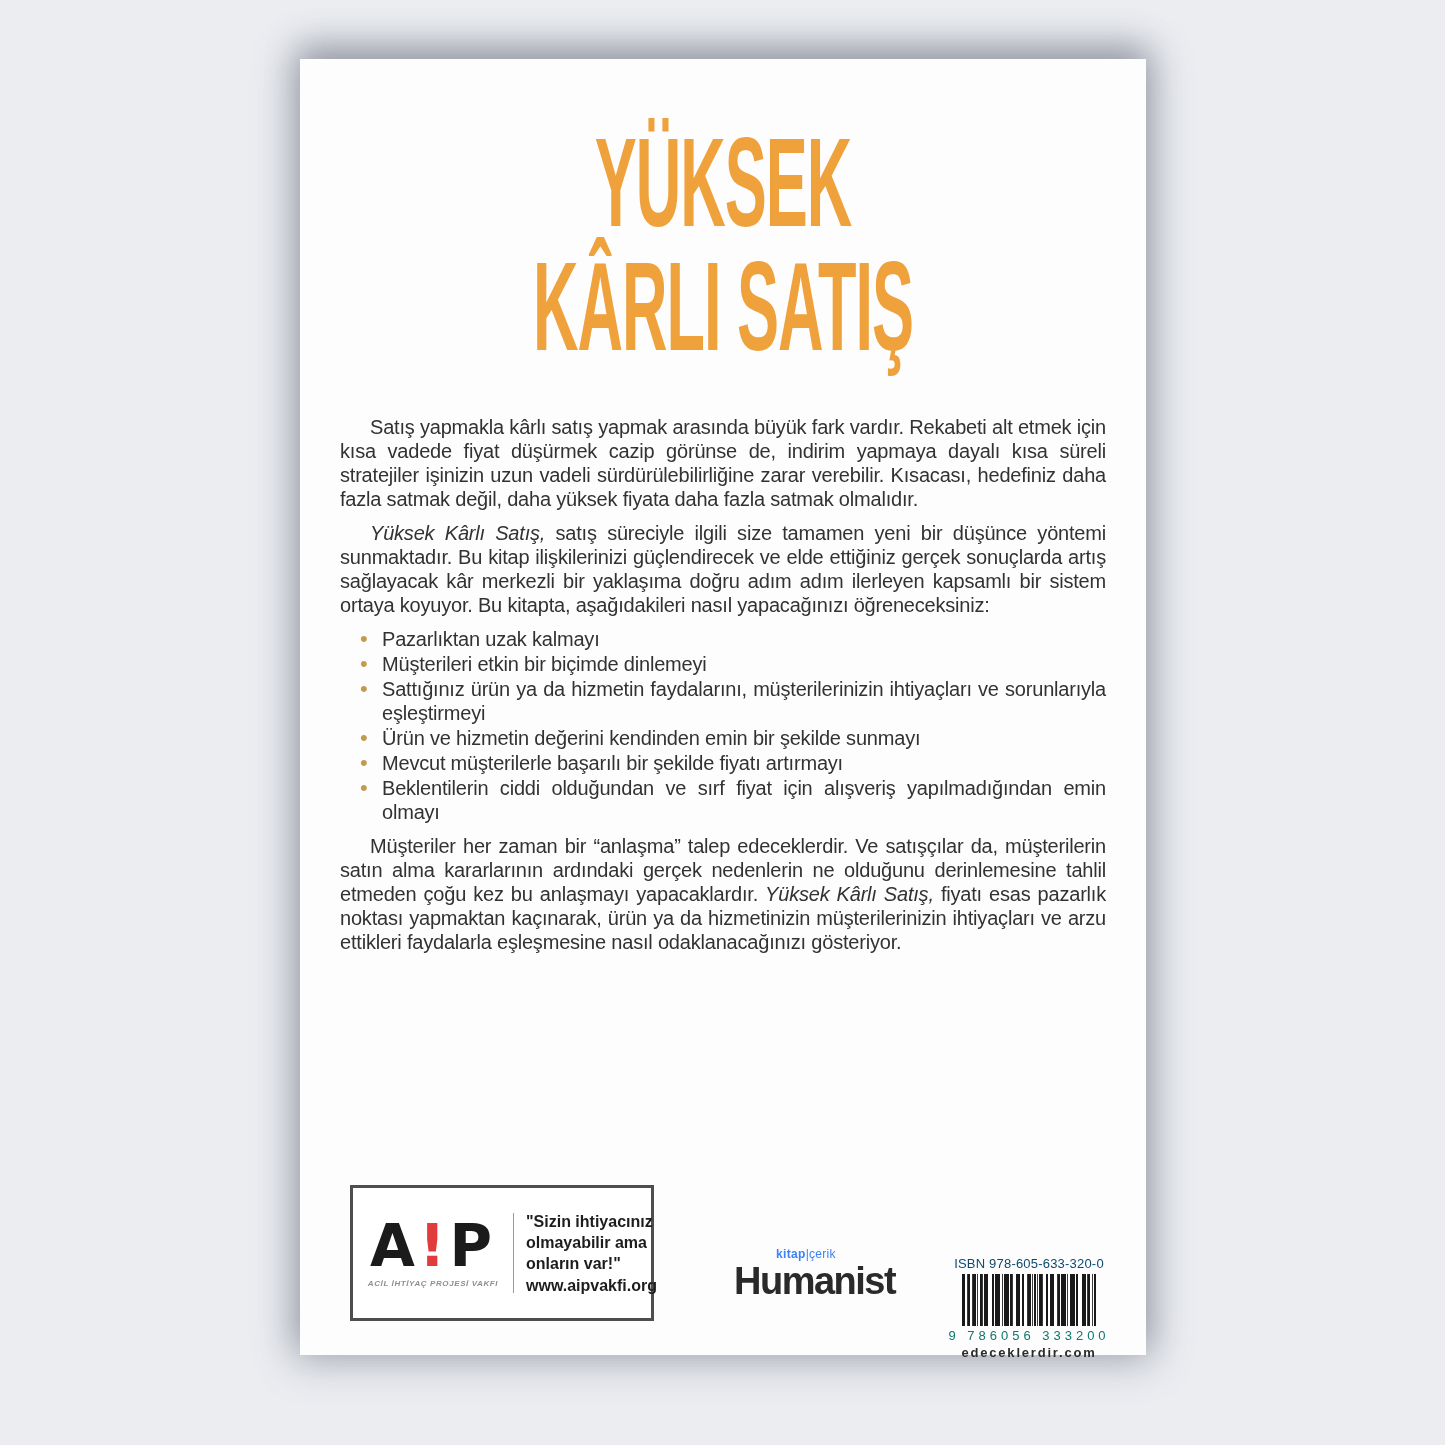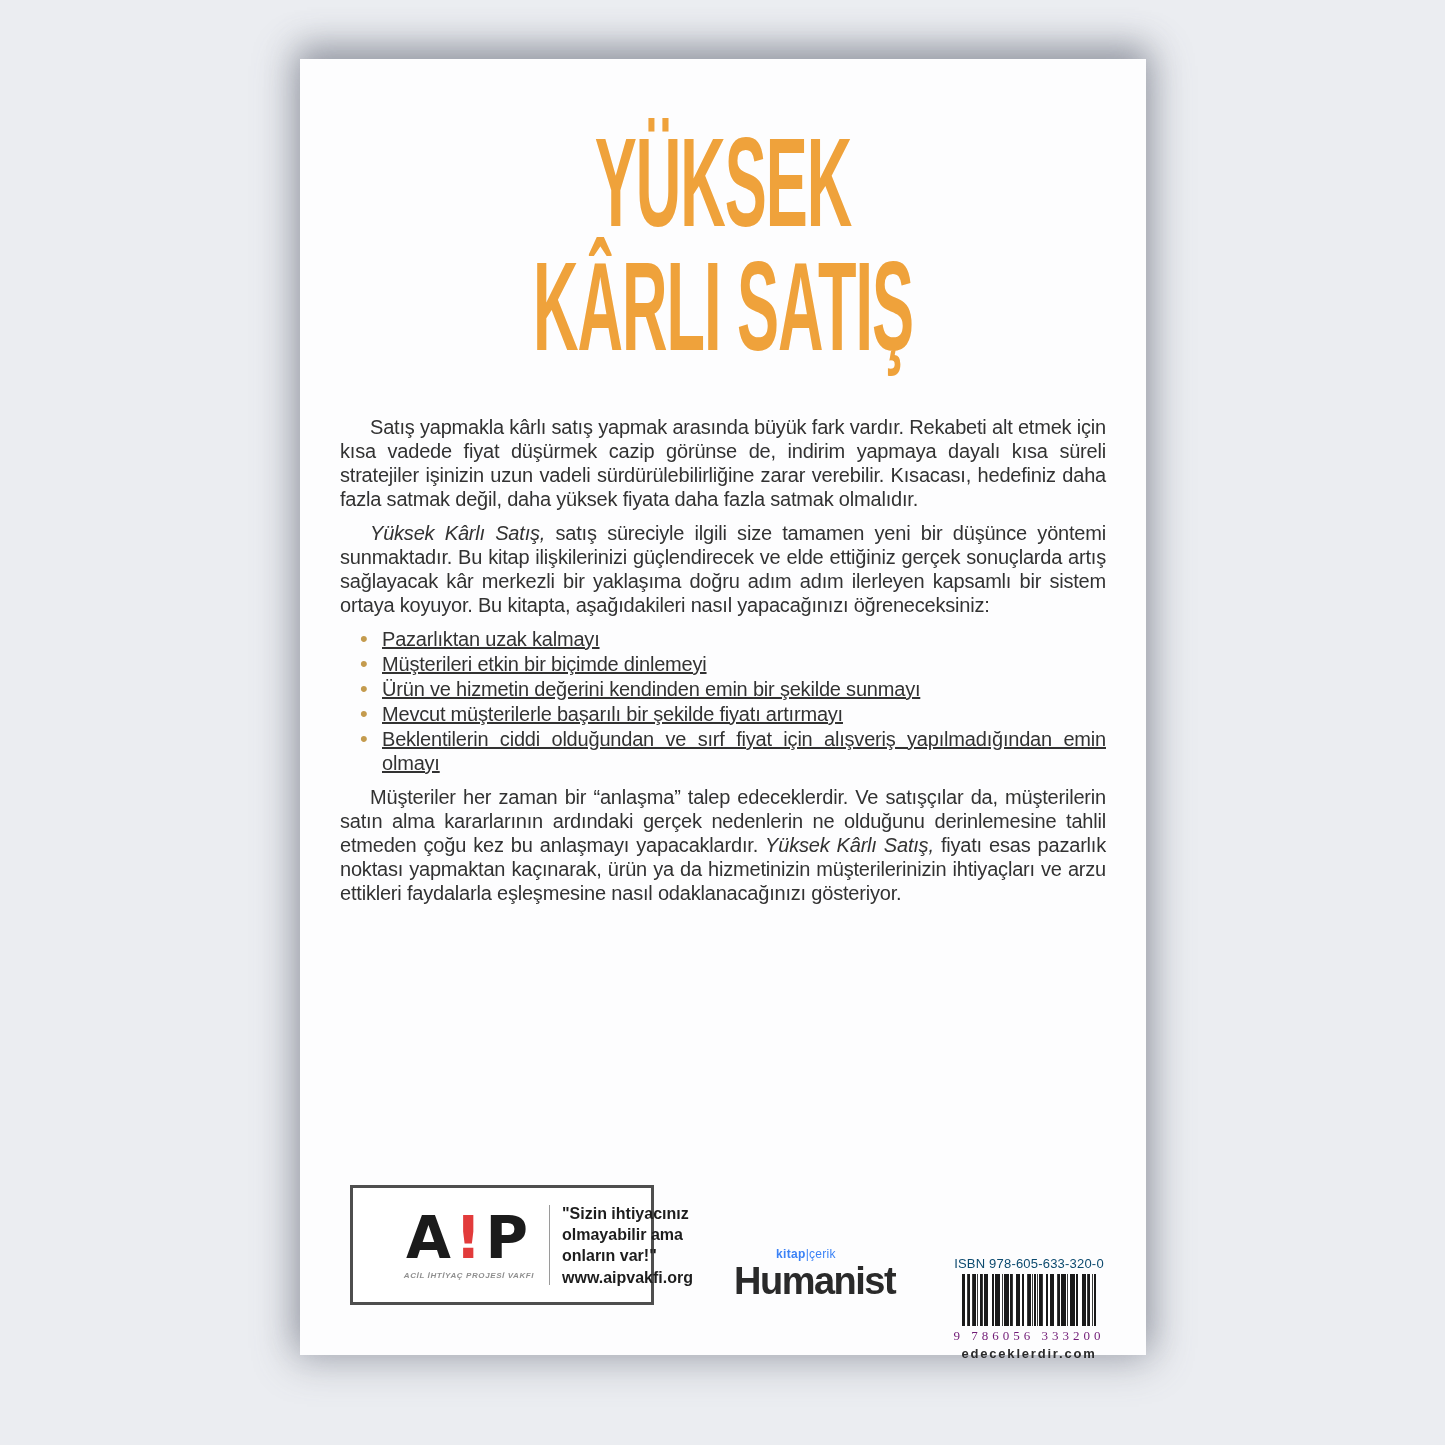--- a/index.html
+++ b/index.html
@@ -26,37 +26,37 @@
   
   .body-text{
     margin:46px 40px 0 40px;
     color:var(--text_dark,#323232);
     font-size:20px;line-height:24px;letter-spacing:-0.2px;
     text-align:justify;
   }
   .body-text p{margin:0 0 10px 0;text-indent:30px;}
   .italic{font-style:italic;}
   ul.bullets{
-    list-style:none;margin:2px 0 10px 0;padding:0 0 0 20px;text-decoration:underline;
+    list-style:none;margin:2px 0 10px 0;padding:0 0 0 20px;
   }
   ul.bullets li{
     position:relative;padding-left:22px;margin:0 0 1px 0;
     text-align:justify;
   }
   ul.bullets li::before{
     content:"•";
     position:absolute;left:0;top:0;
     color:var(--bullet_gold,#c49b4e);
     font-size:22px;
   }
   
   .aip-box{
-    position:absolute;left:50px;top:1126px;width:304px;height:120px;
+    position:absolute;left:50px;top:1126px;width:304px;height:136px;
     background:#fff;border:3px solid #4e4e4e;box-sizing:border-box;
-    display:flex;align-items:center;padding-left:36px;
+    display:flex;align-items:center;
   }
   .aip-left{flex:0 0 160px;text-align:center;}
   .aip-logo{
     font-size:58px;line-height:56px;font-weight:800;
     color:#1b1b1b;letter-spacing:4px;font-family:"DejaVu Sans",sans-serif;
   }
   .aip-bang{color:var(--aip_red,#e23b3b);}
   .aip-subtitle{
     margin-top:5px;font-size:8px;font-weight:bold;color:#8f8f8f;
     letter-spacing:0.6px;white-space:nowrap;font-style:italic;
@@ -82,21 +82,21 @@
   }
   .isbn-text{font-size:13px;color:#0c4a6e;letter-spacing:0.2px;white-space:nowrap;margin-top:47px;}
   .bars{
     width:134px;height:52px;margin:3px auto 2px auto;
     background-color:#fff;
     background-image:
       repeating-linear-gradient(90deg,#191919 0 2px,transparent 2px 6px),
       repeating-linear-gradient(90deg,#191919 0 3px,transparent 3px 11px),
       repeating-linear-gradient(90deg,#3a3a3a 0 1px,transparent 1px 5px);
   }
-  .barcode-digits{font-size:13px;color:#701a75;letter-spacing:4px;white-space:nowrap;font-family:Liberation Serif, serif;}
+  .barcode-digits{font-size:13px;color:#0f766e;letter-spacing:4px;white-space:nowrap;}
   .publisher-url{
     margin-top:2px;font-size:13px;font-weight:bold;color:#2b2b2b;
     letter-spacing:1.8px;white-space:nowrap;
   }
 </style>
 </head>
 <body>
 
 <div class="cover">
 
@@ -106,20 +106,21 @@
   </div>
 
   <div class="body-text">
     <p>Satış yapmakla kârlı satış yapmak arasında büyük fark vardır. Rekabeti alt etmek için kısa vadede fiyat düşürmek cazip görünse de, indirim yapmaya dayalı kısa süreli stratejiler işinizin uzun vadeli sürdürülebilirliğine zarar verebilir. Kısacası, hedefiniz daha fazla satmak değil, daha yüksek fiyata daha fazla satmak olmalıdır.</p>
 
     <p><span class="italic">Yüksek Kârlı Satış,</span><span> satış süreciyle ilgili size tamamen yeni bir düşünce yöntemi sunmaktadır. Bu kitap ilişkilerinizi güçlendirecek ve elde ettiğiniz gerçek sonuçlarda artış sağlayacak kâr merkezli bir yaklaşıma doğru adım adım ilerleyen kapsamlı bir sistem ortaya koyuyor. Bu kitapta, aşağıdakileri nasıl yapacağınızı öğreneceksiniz:</span></p>
 
     <ul class="bullets">
       <li>Pazarlıktan uzak kalmayı</li>
       <li>Müşterileri etkin bir biçimde dinlemeyi</li>
+      <li>Sattığınız ürün ya da hizmetin faydalarını, müşterilerinizin ihtiyaçları ve sorunlarıyla eşleştirmeyi</li>
       <li>Ürün ve hizmetin değerini kendinden emin bir şekilde sunmayı</li>
       <li>Mevcut müşterilerle başarılı bir şekilde fiyatı artırmayı</li>
       <li>Beklentilerin ciddi olduğundan ve sırf fiyat için alışveriş yapılmadığından emin olmayı</li>
     </ul>
 
     <p><span>Müşteriler her zaman bir “anlaşma” talep edeceklerdir. Ve satışçılar da, müşterilerin satın alma kararlarının ardındaki gerçek nedenlerin ne olduğunu derinlemesine tahlil etmeden çoğu kez bu anlaşmayı yapacaklardır. </span><span class="italic">Yüksek Kârlı Satış,</span><span> fiyatı esas pazarlık noktası yapmaktan kaçınarak, ürün ya da hizmetinizin müşterilerinizin ihtiyaçları ve arzu ettikleri faydalarla eşleşmesine nasıl odaklanacağınızı gösteriyor.</span></p>
   </div>
 
   <div class="aip-box">
     <div class="aip-left">

